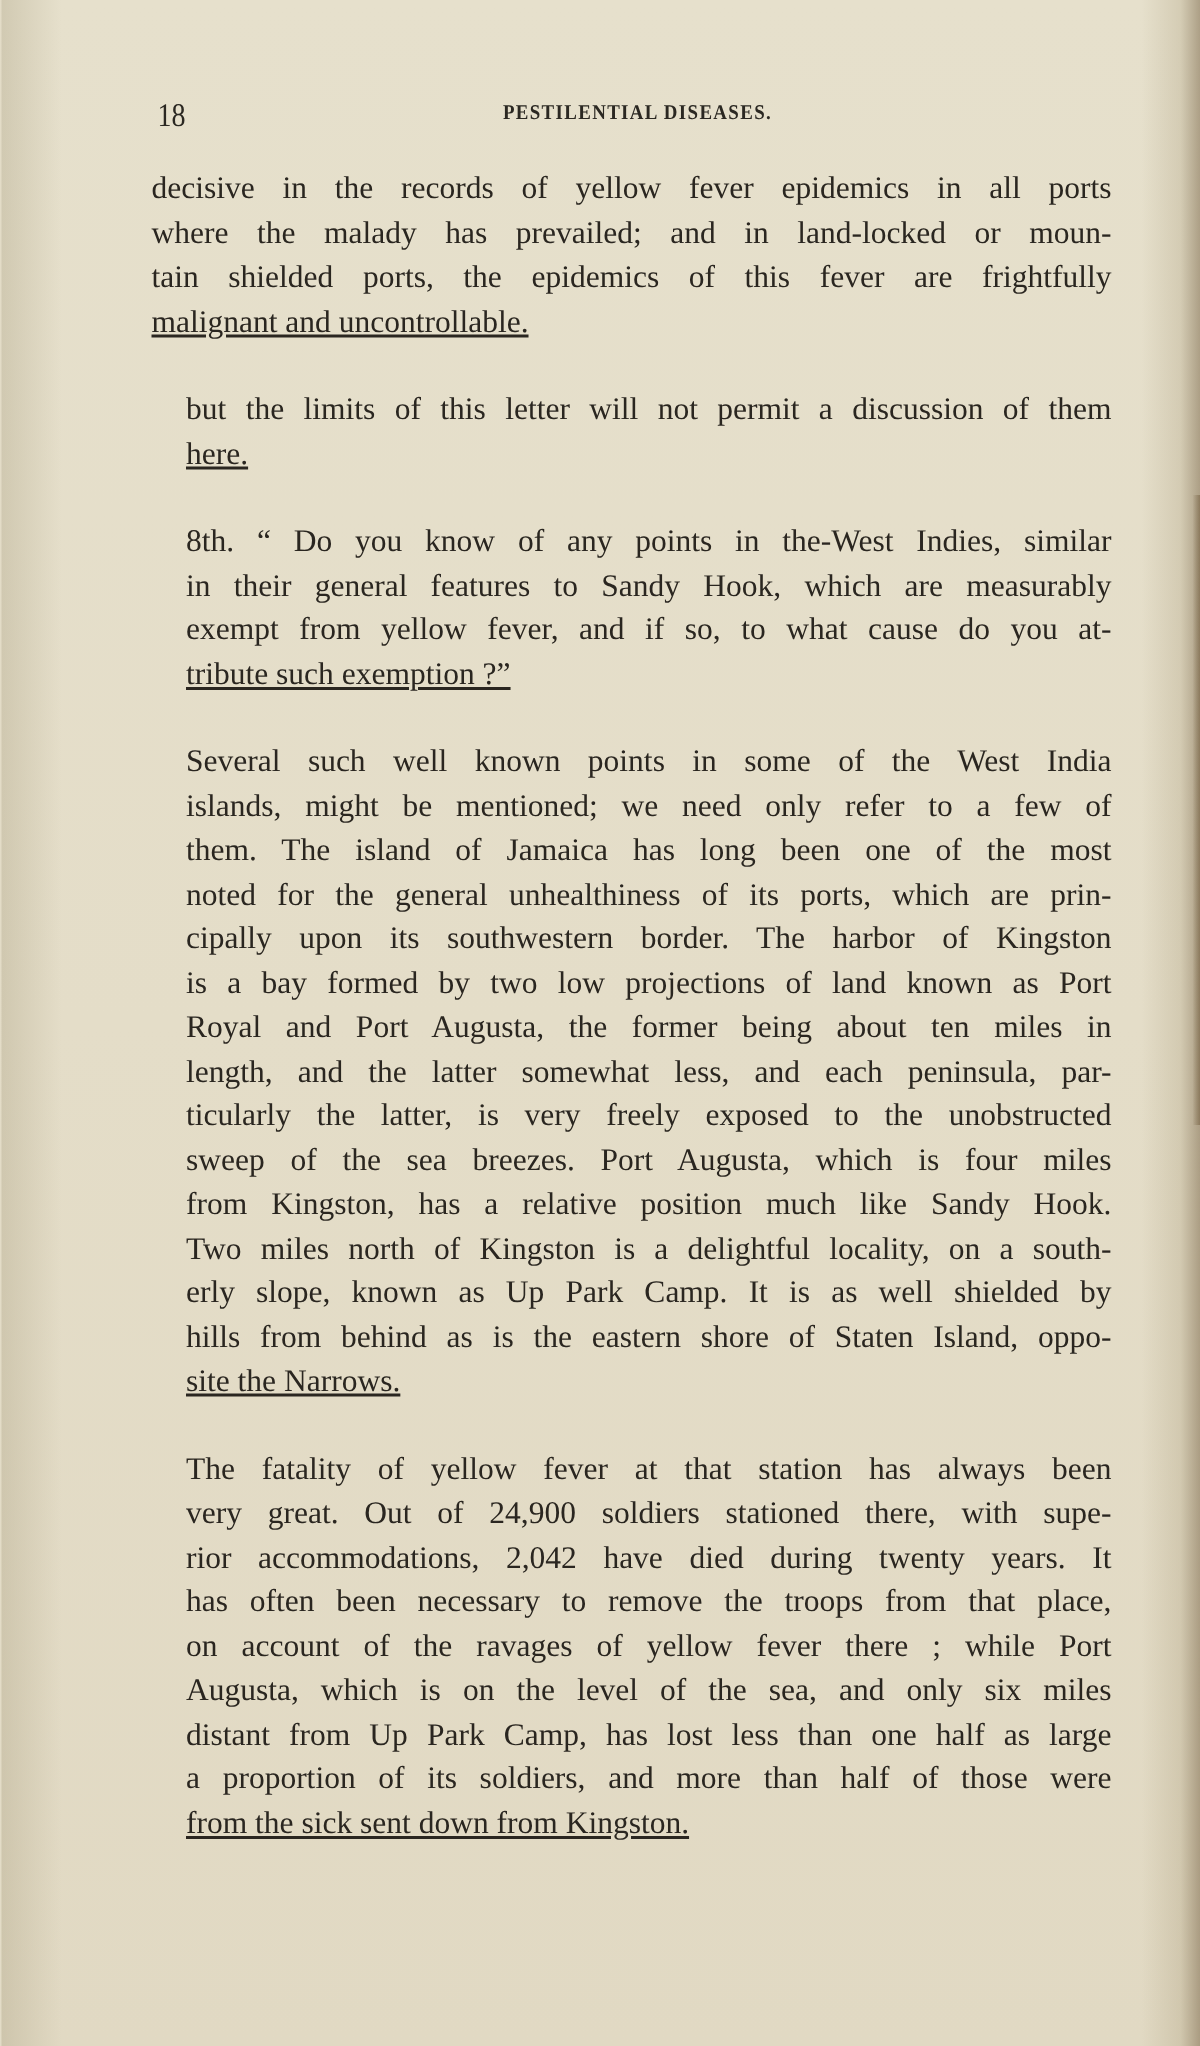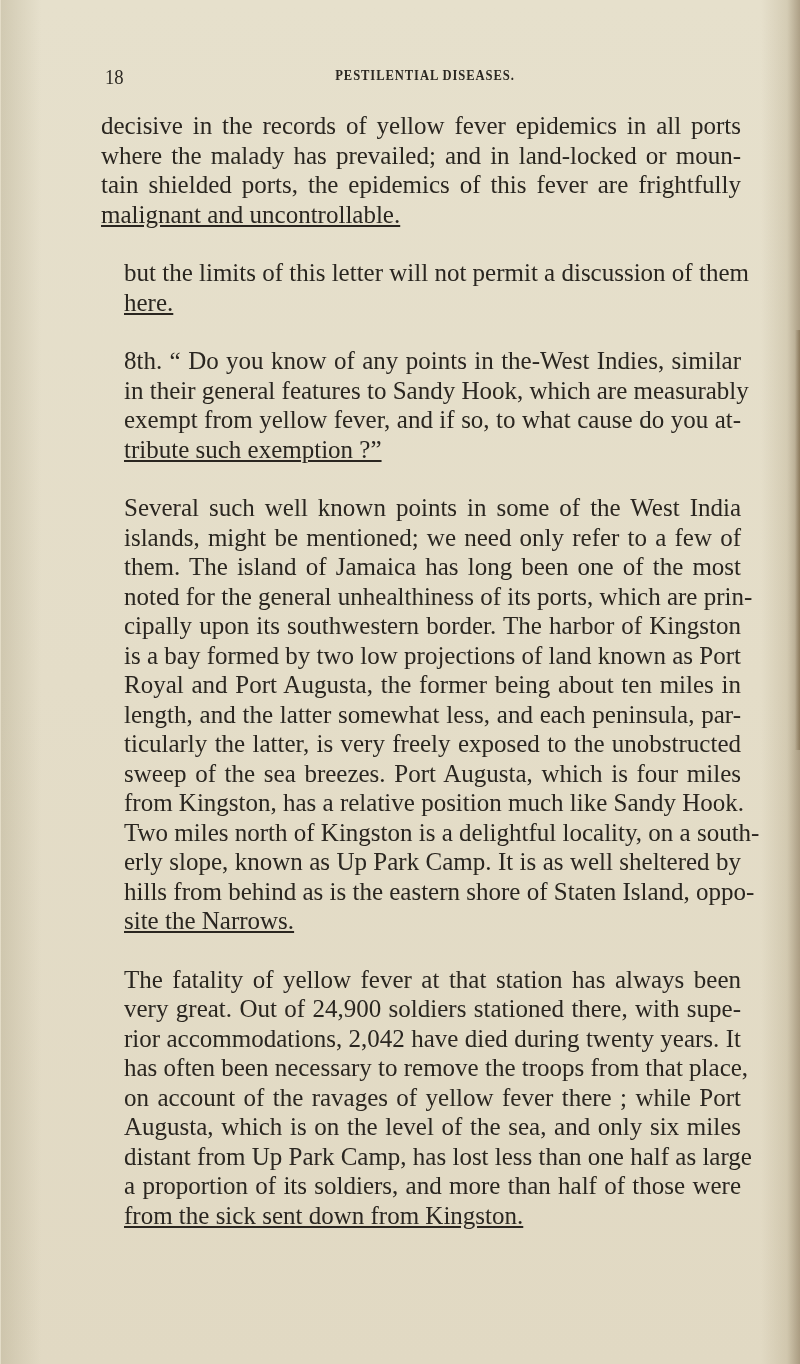--- a/index.html
+++ b/index.html
@@ -47,21 +47,21 @@
       font-size: 14px;
       letter-spacing: 1px;
       font-weight: bold;
       transform: scaleX(0.9);
     }
     .body-text {
       position: absolute;
       left: 100px; top: 111px;
       width: 640px;
       font-family: "Liberation Serif", serif;
-      font-size: 25px;
+      font-size: 21px;
       line-height: 29.5px;
       color: #2a2620;
     }
     .para {
       margin: 0 0 29px 0;
       text-align: justify;
       text-align-last: left;
     }
     .para.indent { text-indent: 23px; }
     .para .line {
@@ -106,21 +106,21 @@
         <span class="line">them. The island of Jamaica has long been one of the most</span>
         <span class="line">noted for the general unhealthiness of its ports, which are prin-</span>
         <span class="line">cipally upon its southwestern border. The harbor of Kingston</span>
         <span class="line">is a bay formed by two low projections of land known as Port</span>
         <span class="line">Royal and Port Augusta, the former being about ten miles in</span>
         <span class="line">length, and the latter somewhat less, and each peninsula, par-</span>
         <span class="line">ticularly the latter, is very freely exposed to the unobstructed</span>
         <span class="line">sweep of the sea breezes. Port Augusta, which is four miles</span>
         <span class="line">from Kingston, has a relative position much like Sandy Hook.</span>
         <span class="line">Two miles north of Kingston is a delightful locality, on a south-</span>
-        <span class="line">erly slope, known as Up Park Camp. It is as well sheltered by</span>
+        <span class="line">erly slope, known as Up Park Camp. It is as well shielded by</span>
         <span class="line">hills from behind as is the eastern shore of Staten Island, oppo-</span>
         <span class="line last">site the Narrows.</span>
       </p>
       <p class="para indent">
         <span class="line">The fatality of yellow fever at that station has always been</span>
         <span class="line">very great. Out of 24,900 soldiers stationed there, with supe-</span>
         <span class="line">rior accommodations, 2,042 have died during twenty years. It</span>
         <span class="line">has often been necessary to remove the troops from that place,</span>
         <span class="line">on account of the ravages of yellow fever there ; while Port</span>
         <span class="line">Augusta, which is on the level of the sea, and only six miles</span>

